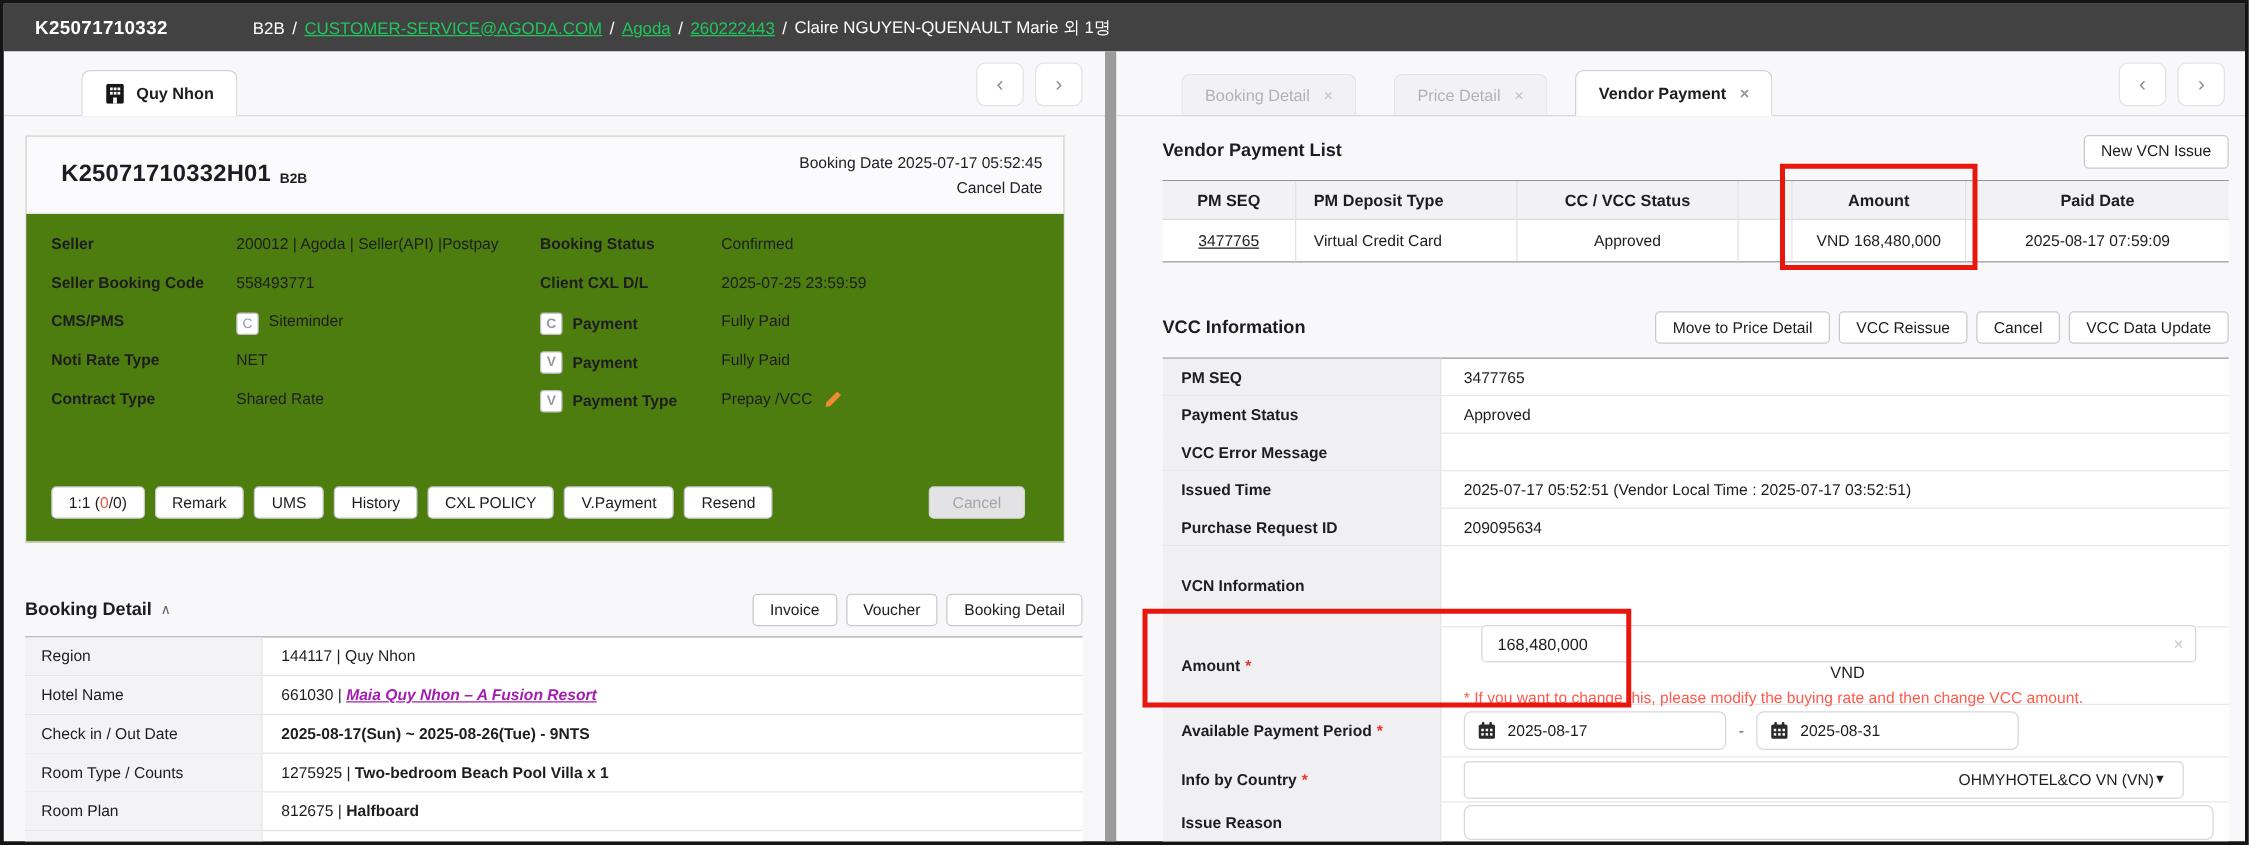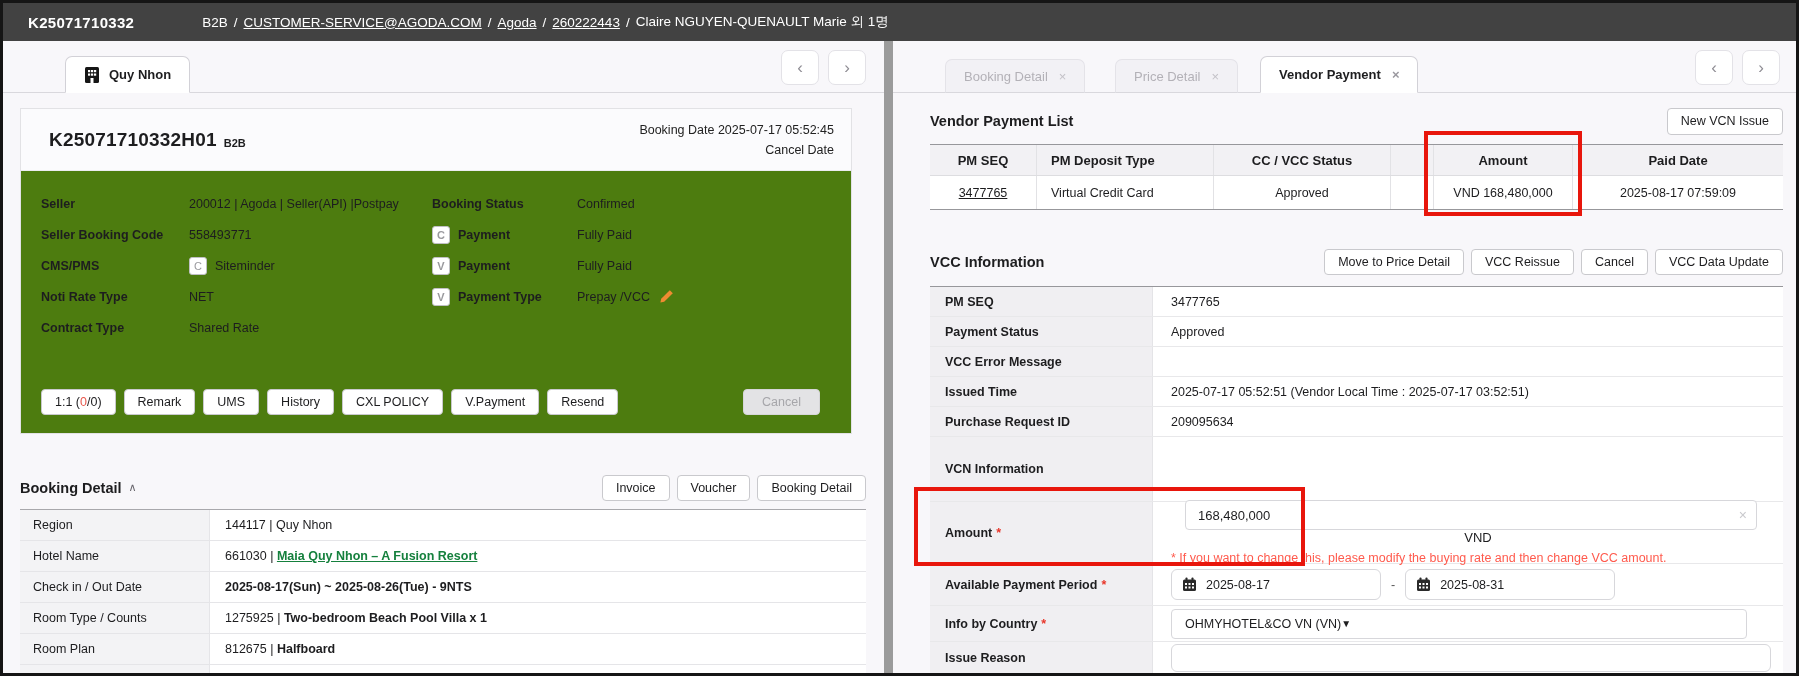--- a/index.html
+++ b/index.html
@@ -10,21 +10,21 @@
     border:3px solid #151515;
     position:relative;
     overflow:hidden;
     color:#1d1d1f;
     font-size:12.5px;
   }
   
   .topbar { height:38px; background:#424242; color:#fff; display:flex; align-items:center; padding-left:25px; }
   .topbar .bid { font-weight:bold; font-size:15px; letter-spacing:.3px; margin-right:68px; }
   .crumb { font-size:13.5px; display:flex; align-items:center; gap:6px; white-space:pre; }
-  .crumb a { color:#ffffff; text-decoration:underline; cursor:pointer; }
+  .crumb a { color:#22c55e; text-decoration:underline; cursor:pointer; }
   
   .main { display:flex; height:635px; }
   .left-panel { width:881px; position:relative; flex:none; }
   .vdivider { width:9px; background:#9b9b9b; flex:none; }
   .right-panel { flex:1; position:relative; }
   
   .tabbar { height:52px; position:relative; border-bottom:1px solid #d9d8dd; }
   .tab { position:absolute; bottom:-1px; height:37px; background:#fff; border:1px solid #d2d1d7; border-bottom:1px solid #fff;
          border-radius:7px 7px 0 0; display:flex; align-items:center; padding:0 18px; font-weight:bold; font-size:13px; cursor:pointer; }
   .tab .bld-icon { margin-right:9px; display:flex; }
@@ -37,42 +37,42 @@
   
   .card { margin:15px 32px 0 17px; background:#4d7c0f; border:1px solid #e2e2e5; }
   .card-hd { height:62px; background:#fbfbfd; border-bottom:1px solid #ececef; display:flex; justify-content:space-between; padding:0 17px 0 28px; }
   .card-title-wrap { display:flex; align-items:center; }
   .card-title { font-size:19px; font-weight:bold; letter-spacing:.2px; }
   .card-badge { font-size:11px; font-weight:bold; margin-left:7px; margin-top:6px; }
   .card-dates { text-align:right; font-size:12.5px; padding-top:11px; line-height:20px; color:#222; }
   .fields { display:flex; padding-top:17px; }
   .fcol1 { width:411px; padding-left:20px; flex:none; }
   .fcol2 { flex:1; }
-  .frow { height:31px; display:flex; align-items:center; }
+  .frow { height:31px; display:flex; align-items:flex-start; }
   .flabel { width:148px; font-weight:bold; flex:none; }
   .flabel2 { width:145px; font-weight:bold; flex:none; display:flex; align-items:center; }
   .tagbox { width:18px; height:18px; border:1px solid #c0c0c4; border-radius:3px; color:#9a9a9e; background:#fff;
             font-size:11px; display:inline-flex; align-items:center; justify-content:center; margin-right:8px; flex:none; }
   .pencil { margin-left:9px; display:flex; cursor:pointer; }
   .action-row { display:flex; gap:8px; padding:46px 31px 18px 20px; align-items:center; }
   .abtn { height:26px; background:#fff; border:1px solid #c9c9cd; border-radius:4px; padding:0 13px; font-size:12.5px;
           display:flex; align-items:center; cursor:pointer; color:#1d1d1f; white-space:pre; }
   .abtn .red { color:#e8584d; }
   .abtn-disabled { margin-left:auto; background:#e3e3e5; border:1px solid #d6d6d8; color:#a6a6aa; cursor:default; padding:0 18px; }
   
   .section-hd { display:flex; align-items:center; margin:40px 18px 0 17px; height:27px; }
   .section-title { font-weight:bold; font-size:14.5px; }
   .caret { margin-left:7px; color:#66646b; font-size:11px; }
   .hd-btns { margin-left:auto; display:flex; gap:7px; }
   .btable { margin:8px 18px 0 17px; border-top:1px solid #a8a8ac; background:#fff; }
   .brow { display:flex; height:31px; border-bottom:1px solid #e5e5e8; align-items:stretch; }
   .blabel { width:190px; flex:none; background:#f3f3f5; border-right:1px solid #e5e5e8; display:flex; align-items:center; padding-left:13px; }
   .bvalue { flex:1; display:flex; align-items:center; padding-left:15px; white-space:pre; }
   .bvalue .b { font-weight:bold; }
-  .bvalue a.b { color:#15803d; text-decoration:underline; cursor:pointer; }
+  .bvalue a.b { color:#a21caf; text-decoration:underline; cursor:pointer;font-style:italic; }
   
   .rp-content { padding:0 15px 0 37px; }
   .vpl-hd { display:flex; align-items:center; margin-top:14px; height:28px; }
   .vpl-table { margin-top:9px; border-top:1px solid #97979b; border-bottom:1px solid #97979b; background:#fff; }
   .vplrow { display:flex; align-items:stretch; }
   .vplrow > div { display:flex; align-items:center; justify-content:center; border-right:1px solid #e2e2e5; }
   .vplrow > div:last-child { border-right:none; }
   .vpl-h { background:#f2f1f4; height:31px; font-weight:bold; font-size:13px; border-bottom:1px solid #dddde0; }
   .vpl-d { height:33px; }
   .c1{width:107px;flex:none;} .c2{width:177px;flex:none;justify-content:flex-start !important;padding-left:14px;}
@@ -93,21 +93,21 @@
   .amt-input-wrap { position:relative; width:572px; }
   .amt-input-wrap input { width:100%; height:30px; border:1px solid #d7d7db; border-radius:4px; padding:0 30px 0 12px;
          font-size:13px; font-family:"Liberation Sans",sans-serif; color:#1d1d1f; outline:none; }
   .clear-x { position:absolute; right:10px; top:7px; color:#c9c9cd; font-size:14px; cursor:pointer; }
   .currency { margin-left:14px; font-size:13px; }
   .amt-note { color:#ff5a4d; font-size:12.5px; margin-top:6px; }
   .date-input { width:210px; height:31px; border:1px solid #d7d7db; border-radius:6px; background:#fff; display:flex;
                 align-items:center; padding:0 10px; gap:9px; cursor:pointer; }
   .range-sep { margin:0 10px; color:#555; }
   .select { width:576px; height:30px; border:1px solid #d7d7db; border-radius:4px; background:#fff; display:flex;
-            align-items:center; justify-content:flex-start; padding:0 13px; cursor:pointer; }
+            align-items:center; justify-content:flex-end; padding:0 13px; cursor:pointer; }
   .select .arr { font-size:10px; color:#1d1d1f; }
   .reason-input { width:600px; height:28px; border:1px solid #d7d7db; border-radius:6px; padding:0 10px;
                   font-family:"Liberation Sans",sans-serif; font-size:12.5px; outline:none; }
   
   .overlay { position:absolute; inset:0; pointer-events:none; z-index:50; }
   .redbox { position:absolute; border:4px solid #e8160c; }
   .redbox1 { left:1421px; top:128px; width:158px; height:85px; }
   .redbox2 { left:911px; top:484px; width:391px; height:79px; }
   svg { display:block; }
 </style>
@@ -185,20 +185,26 @@
         </div>
         <div class="fcol2">
           <div class="frow">
             <span class="flabel2">
                 <span>Booking Status</span>
               </span>
             <span>Confirmed</span>
           </div>
           <div class="frow">
             <span class="flabel2">
+                <span>Client CXL D/L</span>
+              </span>
+            <span>2025-07-25 23:59:59</span>
+          </div>
+          <div class="frow">
+            <span class="flabel2">
                 <span class="tagbox">C</span>
                 <span>Payment</span>
               </span>
             <span>Fully Paid</span>
           </div>
           <div class="frow">
             <span class="flabel2">
                 <span class="tagbox">V</span>
                 <span>Payment</span>
               </span>

